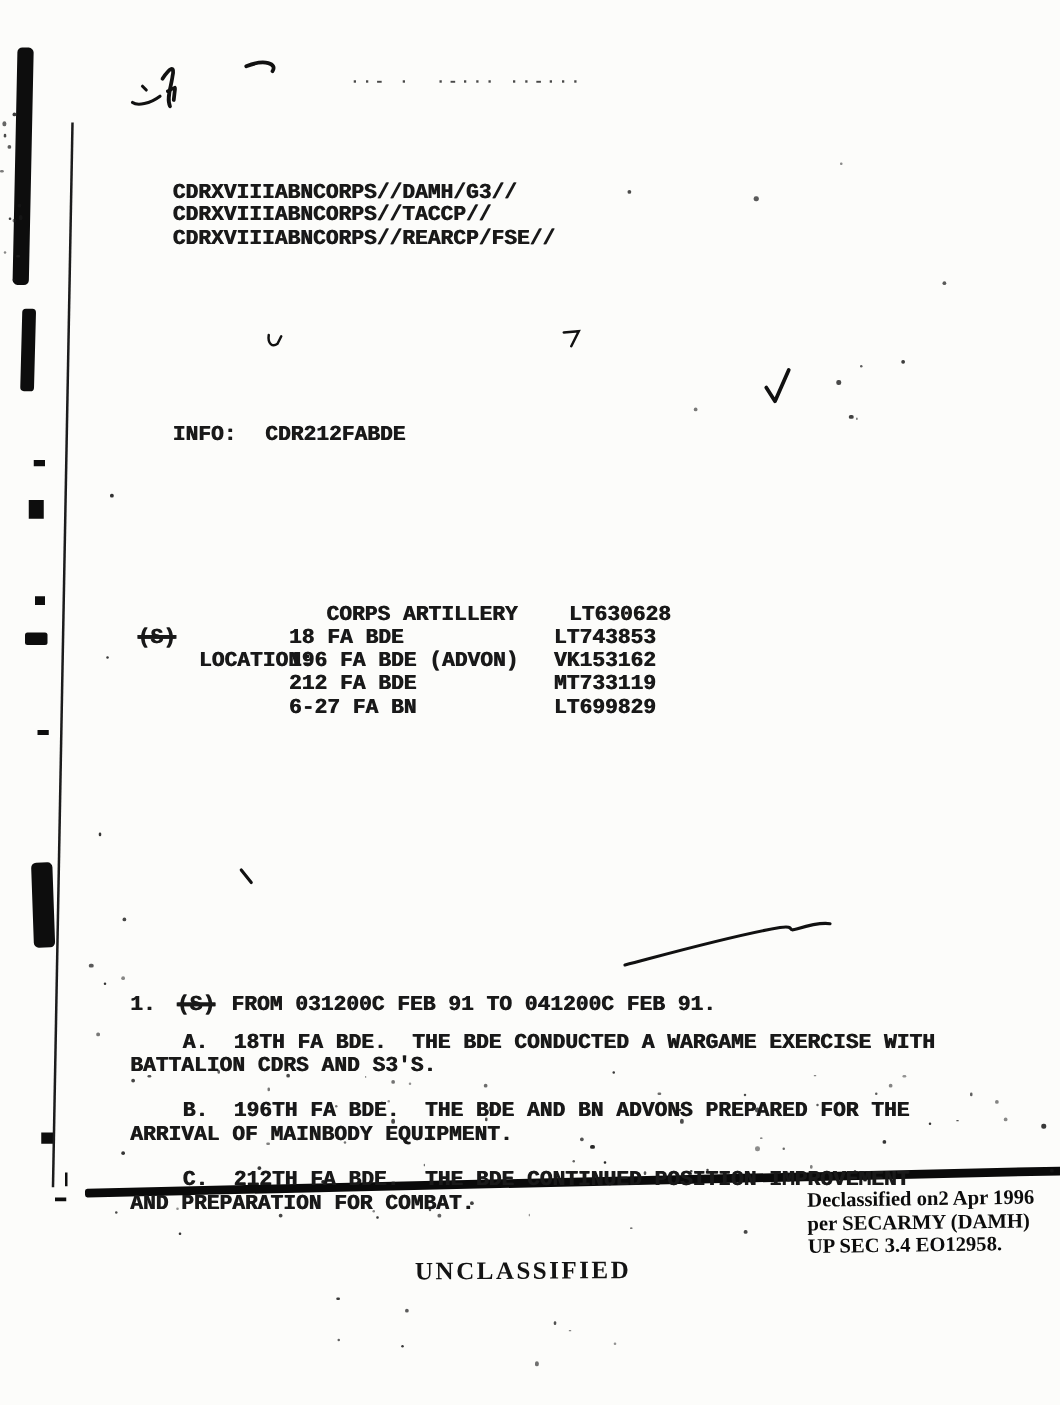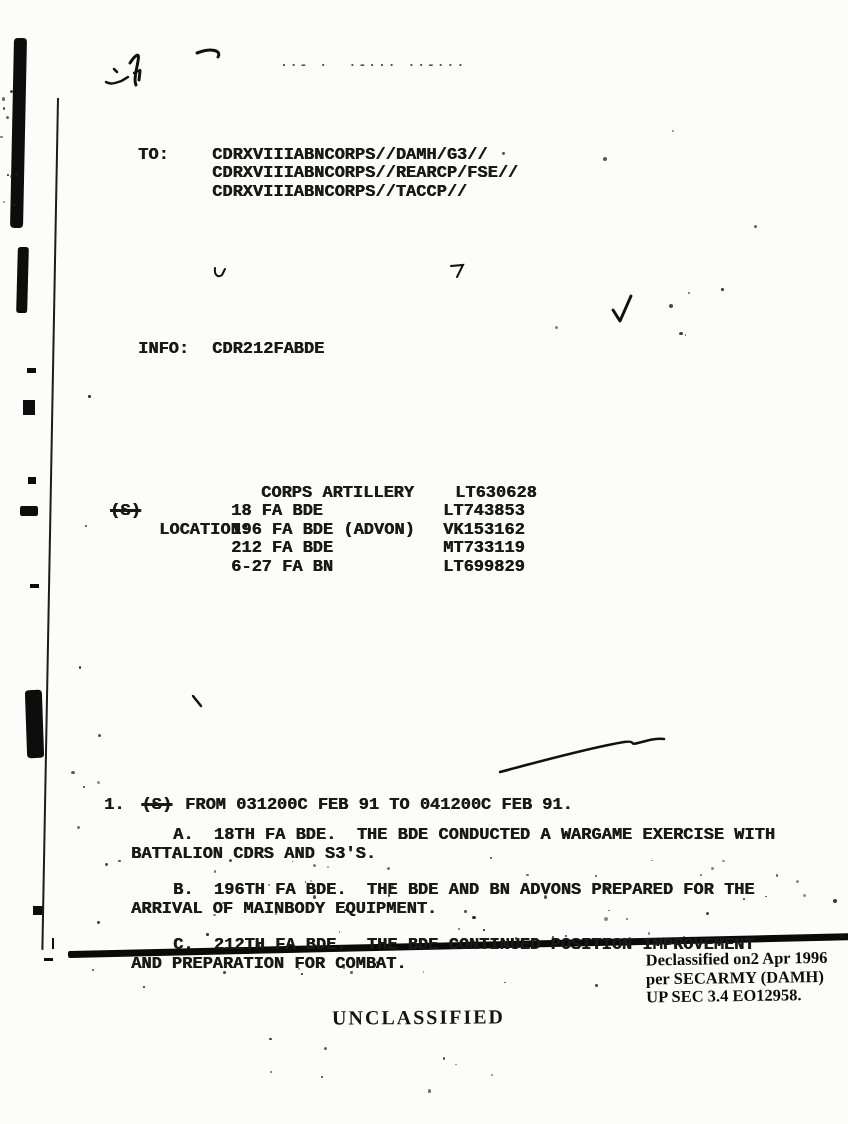--- a/index.html
+++ b/index.html
@@ -19,21 +19,21 @@
   .loc-block{position:relative;margin-left:3px;height:93px;}
   .loc-row{position:absolute;left:0;width:680px;height:18.5px;}
   .loc-class{position:absolute;left:0;}
   .loc-label{position:absolute;left:52px;}
   .strike{text-decoration:line-through;text-decoration-thickness:2.5px;padding:0 3px;}
   .subject-row{margin-left:13px;}
   .sec-head{margin-bottom:12px;}
   .sec-num{margin-right:14px;}
   .sec-class{margin-right:10px;}
   .item{margin-bottom:18px;width:680px;}
-  .item div{white-space:pre;margin-left:27px;}
+  .item div{white-space:pre;}
   .item div.fl{padding-left:42px;}
   
   .mark{position:absolute;background:#0d0d0d;}
   .edge-line{position:absolute;left:57px;top:98px;width:1.7px;height:852px;
              background:#1c1c1c;transform:rotate(1.05deg);transform-origin:top left;}
   .h-rule{position:absolute;left:68px;top:951px;width:782px;height:7px;
           background:#0a0a0a;transform:rotate(-1.3deg);transform-origin:left center;
           border-radius:2px;}
   .smudge{position:absolute;left:280px;top:58px;color:#2a2a2a;opacity:.85;
           font:bold 13px "Liberation Mono",monospace;letter-spacing:2px;white-space:pre;}
@@ -84,22 +84,21 @@
   </svg>
   <svg class="anno" style="left:191px;top:694px;" width="12" height="14" viewBox="0 0 12 14">
     <path d="M2 2 L10 12" fill="none" stroke="#111" stroke-width="2.5" stroke-linecap="round"></path>
   </svg>
 
   <div class="smudge">··- ·  ·-··· ··-···</div>
 
   <div class="content typed">
 
     <div class="addr-block">
-      <div class="addr-label">TO:</div>
-      <div class="addr-lines"><div>CDRXVIIIABNCORPS//DAMH/G3//</div><div>CDRXVIIIABNCORPS//REARCP/FSE//</div><div>CDRXVIIIABNCORPS//TACCP//</div></div>
+      <div class="addr-lines"><div>CDRXVIIIABNCORPS//DAMH/G3//</div><div>CDRXVIIIABNCORPS//TACCP//</div><div>CDRXVIIIABNCORPS//REARCP/FSE//</div></div>
     </div>
 
     <div class="gap28"></div>
 
     <div class="addr-block">
       <div class="addr-label">INFO:</div>
       <div class="addr-lines"><div>CDR212FABDE</div></div>
     </div>
 
     <div class="gap14"></div>

